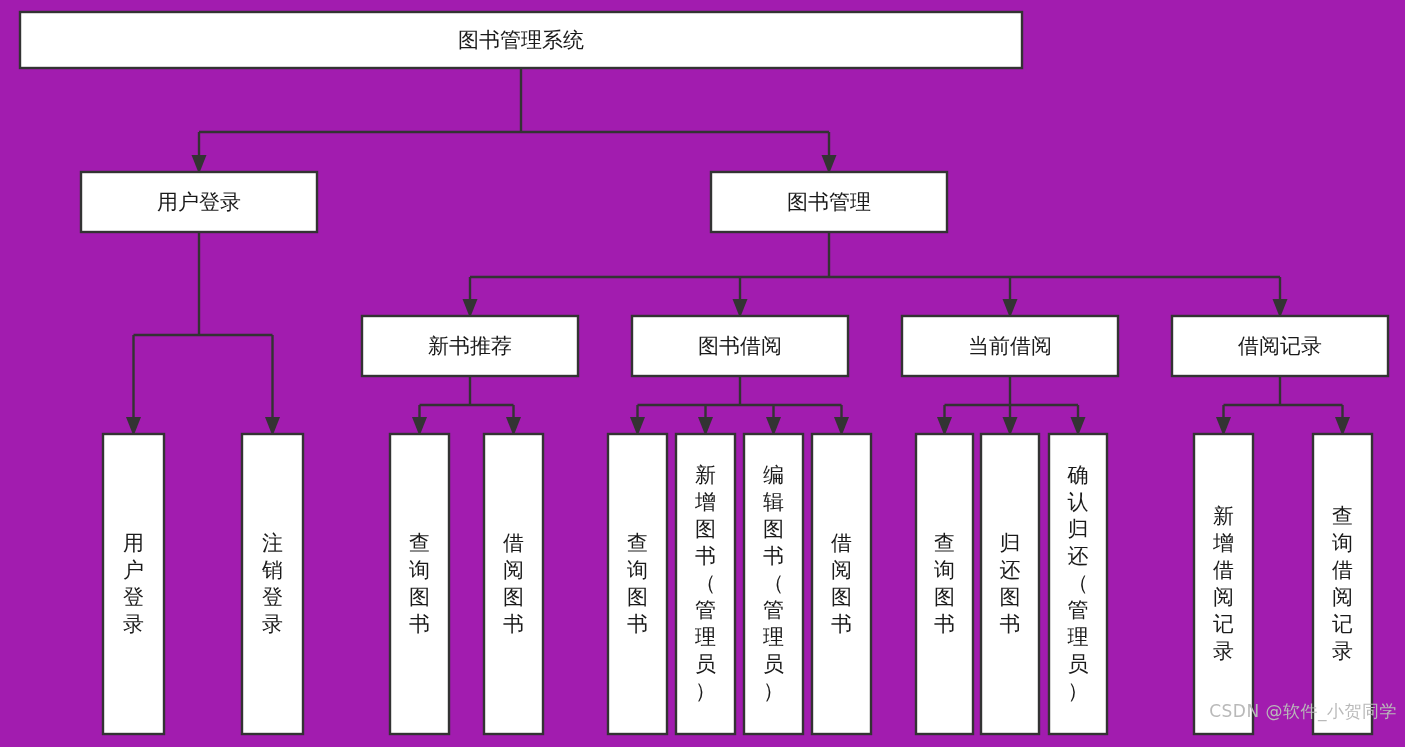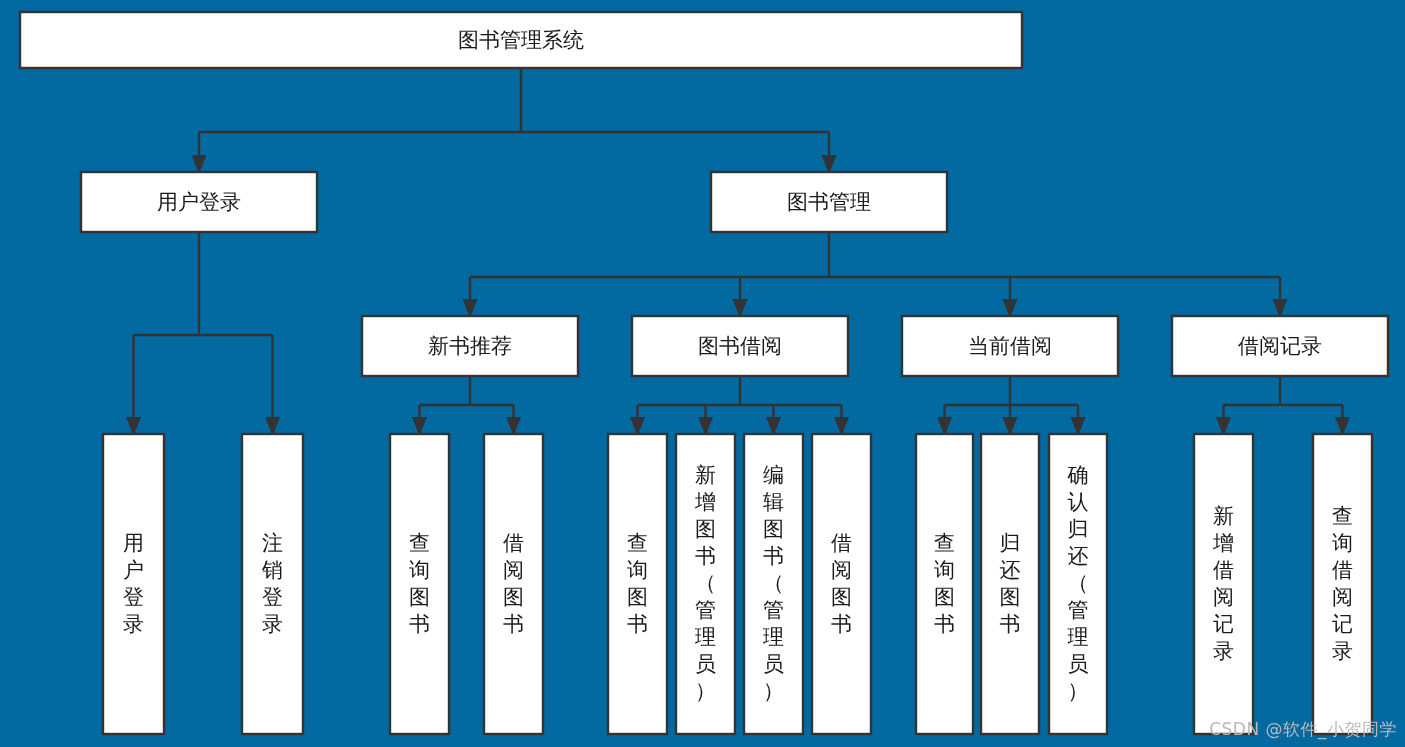--- a/index.html
+++ b/index.html
@@ -10,21 +10,21 @@
   body {
     width: 1405px;
     height: 747px;
     font-family: "DejaVu Sans", "Liberation Sans", sans-serif;
     overflow: hidden;
   }
   #diagram-root {
     position: relative;
     width: 1405px;
     height: 747px;
-    background: #0369a1;
+    background: #a21caf;
   }
   svg.diagram-canvas {
     position: absolute;
     top: 0;
     left: 0;
     width: 1405px;
     height: 747px;
   }
   .node-box {
     fill: #ffffff;
@@ -46,21 +46,21 @@
     fill: none;
     stroke-linecap: butt;
   }
   .arrow-head {
     fill: #333333;
     stroke: none;
   }
   .watermark {
     position: absolute;
     right: 8px;
-    bottom: 6px;
+    bottom: 24px;
     font-family: "DejaVu Sans", "Liberation Sans", sans-serif;
     font-size: 17px;
     color: #b9b9b9;
     letter-spacing: 0.5px;
     white-space: nowrap;
     pointer-events: none;
   }
 </style>
 </head>
 <body>

